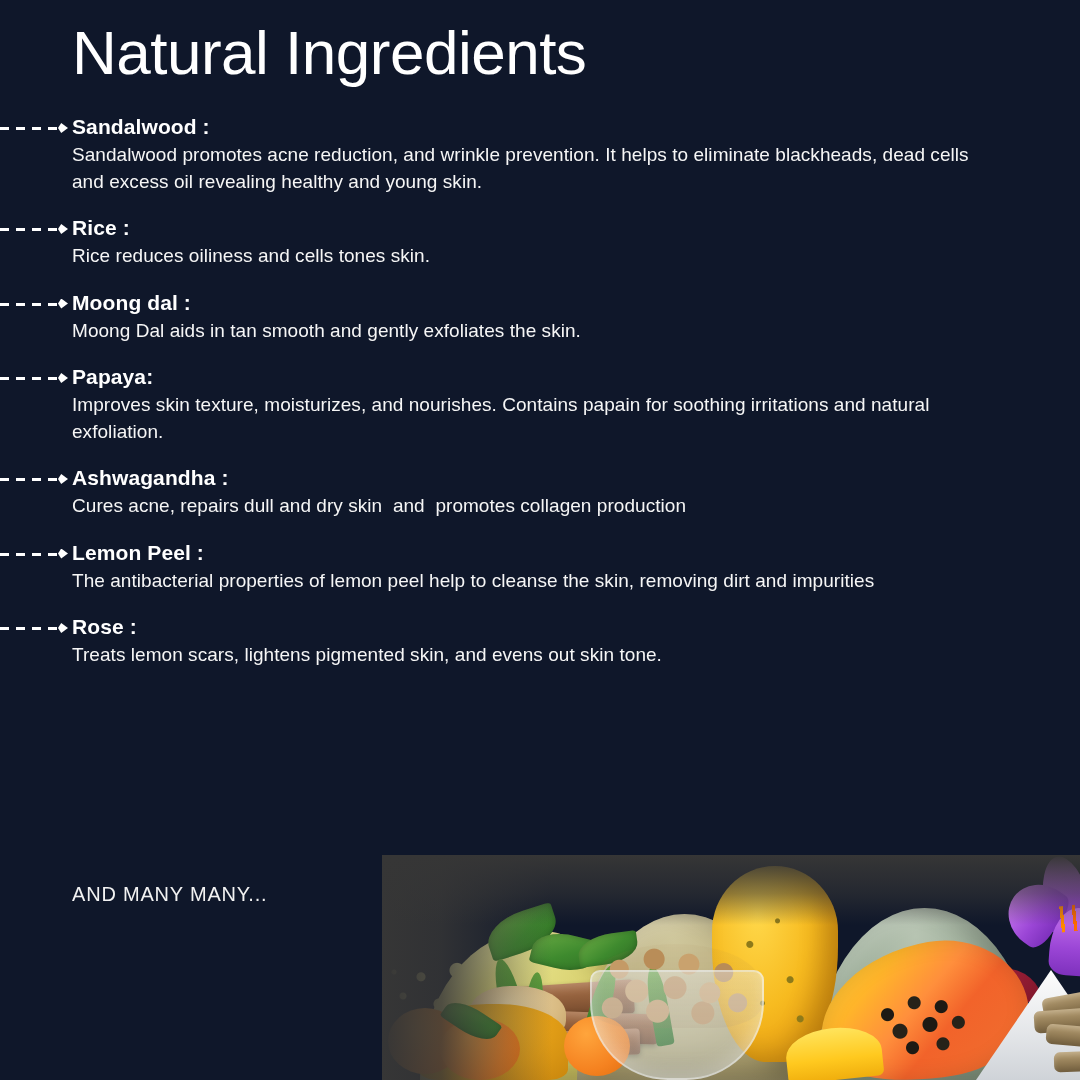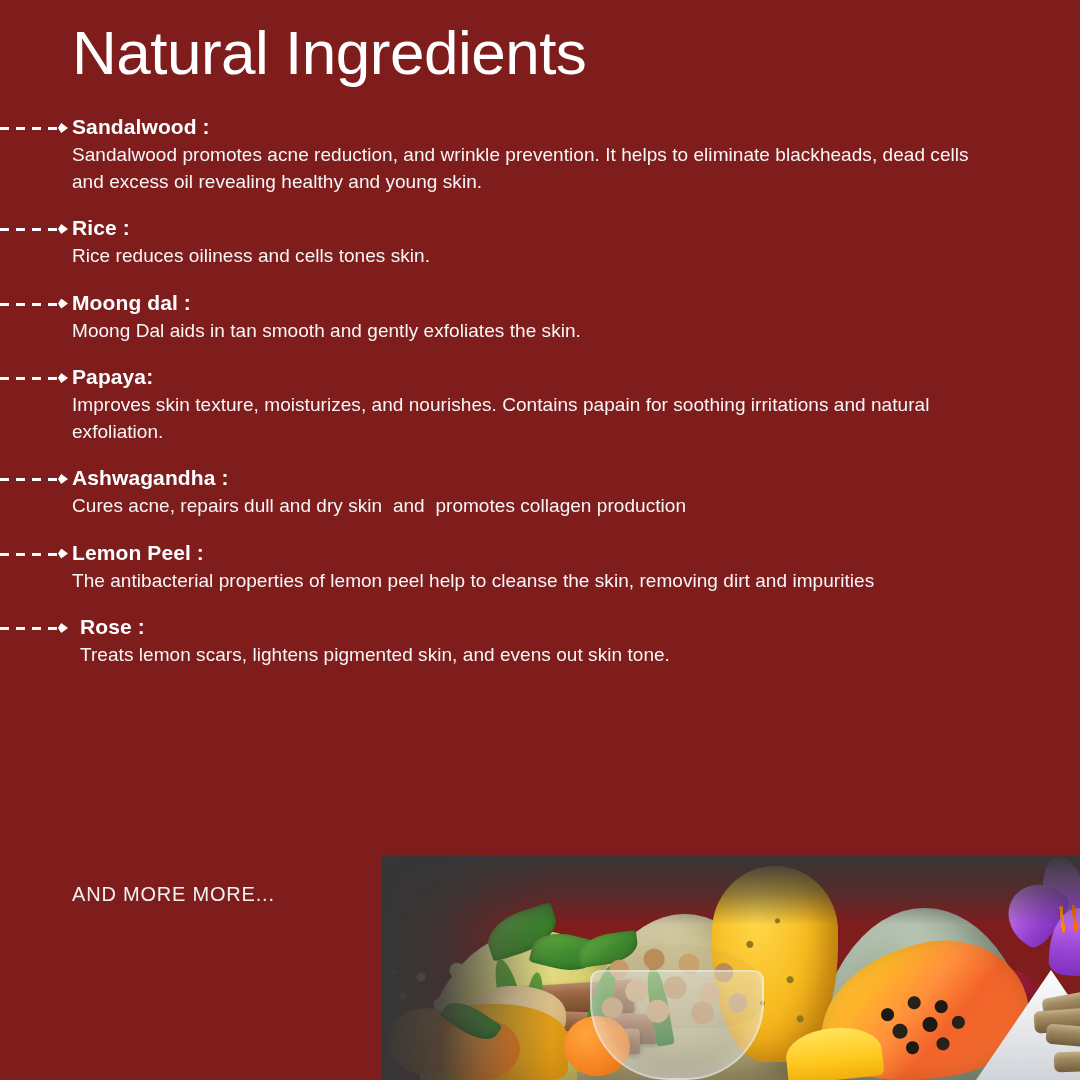--- a/index.html
+++ b/index.html
@@ -2,33 +2,33 @@
 <html><head>
 <meta charset="utf-8">
 <style>
   html,body{margin:0;padding:0;}
   body{
     width:1080px;height:1080px;overflow:hidden;position:relative;
     background:#363636;
     font-family:"Liberation Sans","DejaVu Sans",sans-serif;
     -webkit-font-smoothing:antialiased;
   }
-  #page{position:absolute;inset:0;background:#7f1d1d;overflow:hidden;}
+  #page{position:absolute;inset:0;background:#0f172a;overflow:hidden;}
 
   
   .title{
     position:absolute;left:72px;top:22px;
     font-size:62px;line-height:1.0;font-weight:300;
     letter-spacing:-0.5px;color:#ffffff;white-space:nowrap;
   }
 
   
   .list{position:absolute;left:0;top:114px;width:1080px;}
   .entry{position:relative;margin:0 0 20px 0;}
-  .entry:last-of-type{margin-bottom:0;padding-left:8px;}
+  .entry:last-of-type{margin-bottom:0;}
 
   .leader{
     position:absolute;left:0;top:9px;width:72px;height:10px;pointer-events:none;
   }
   .leader .dashes{
     position:absolute;left:0;top:4px;width:58px;height:3px;
     background-image:repeating-linear-gradient(to right,#ffffff 0 9px,rgba(0,0,0,0) 9px 16px);
   }
   .leader .node{
     position:absolute;left:58px;top:0px;width:10px;height:10px;
@@ -279,21 +279,21 @@
       <div class="leader">
         <div class="dashes"></div>
         <div class="node"></div>
       </div>
       <p class="head">Rose :</p>
       <p class="body">Treats lemon scars, lightens pigmented skin, and evens out skin tone.</p>
     </div>
 
   </div>
 
-  <div class="more">AND MORE MORE...</div>
+  <div class="more">AND MANY MANY...</div>
 
   <div class="photo">
     <div class="ph specks"></div>
     <div class="ph mound m-yellow"></div>
     <div class="ph mound m-olive"></div>
     <div class="ph mound m-green"></div>
 
     <div class="ph redpile"></div>
 
     <div class="ph leaf l1"></div>

